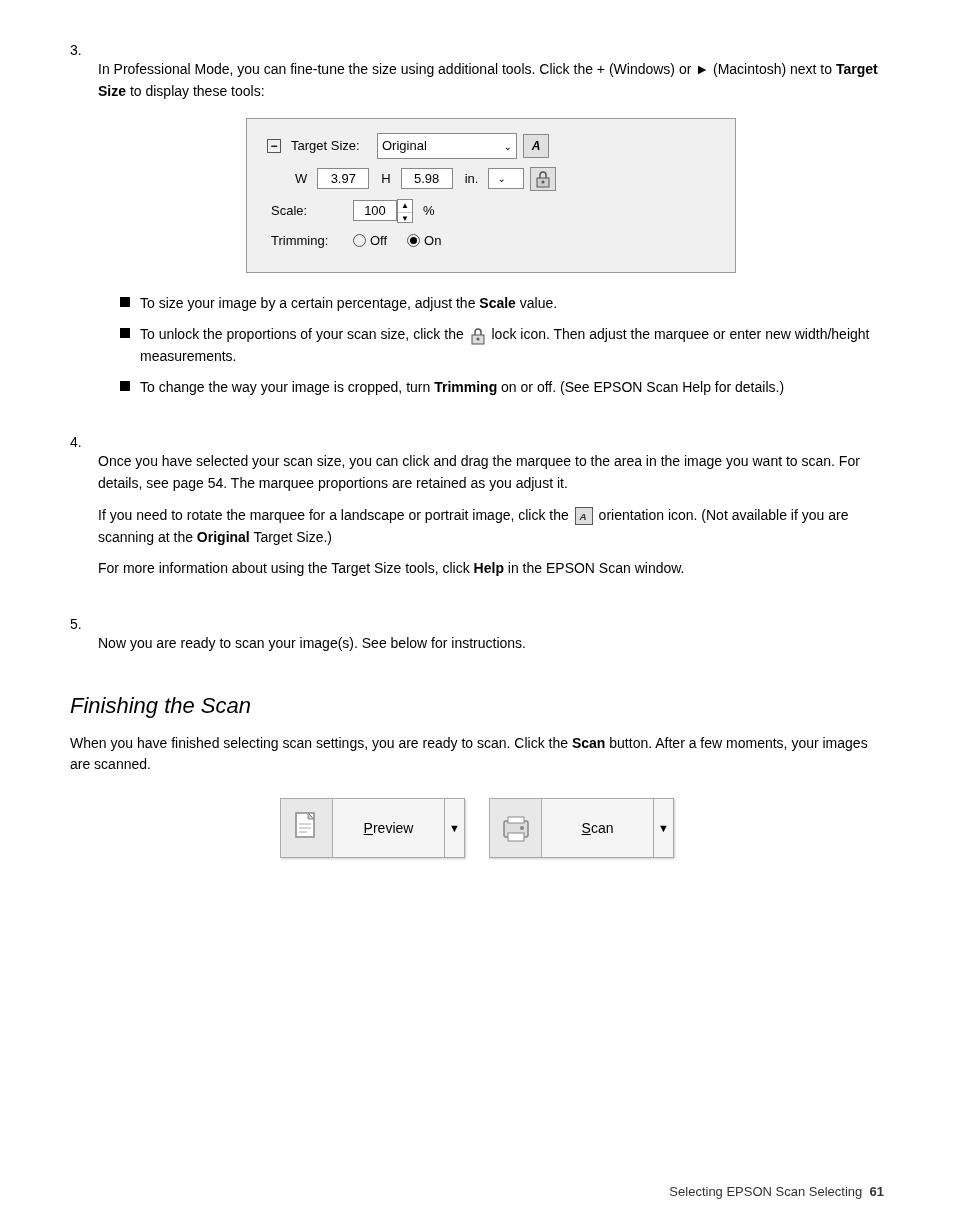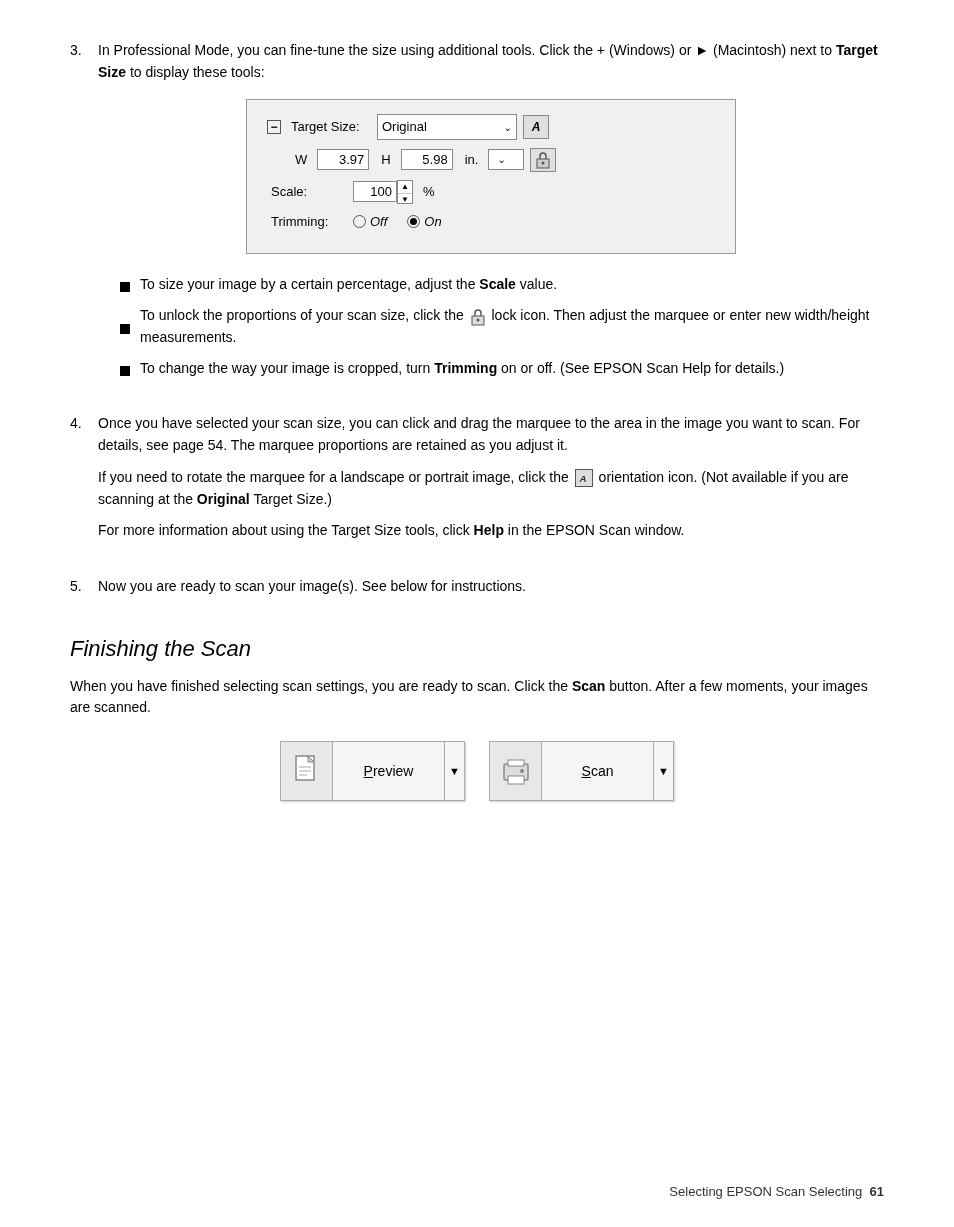--- a/index.html
+++ b/index.html
@@ -19,20 +19,21 @@
       display: flex;
       margin-bottom: 18px;
       line-height: 1.5;
     }
     .step-num {
       min-width: 28px;
       font-size: 14px;
     }
     .step-content {
       flex: 1;
+      margin-top: 19px;
     }
     p { line-height: 1.55; margin-bottom: 10px; }
     .target-size-box {
       border: 1px solid #999;
       background: #f0f0f0;
       padding: 14px 20px;
       margin: 16px auto 20px auto;
       width: 490px;
       font-size: 13px;
     }
@@ -44,21 +45,21 @@
     }
     .ts-label {
       min-width: 80px;
     }
     .ts-input {
       border: 1px solid #888;
       background: #fff;
       padding: 2px 4px;
       font-size: 13px;
       width: 52px;
-      text-align: right;
+      text-align: center;
     }
     .ts-dropdown {
       border: 1px solid #888;
       background: #fff;
       padding: 2px 4px;
       font-size: 13px;
       min-width: 90px;
       display: inline-flex;
       align-items: center;
       justify-content: space-between;
@@ -98,21 +99,20 @@
     .ts-spinner-dn { border-bottom: none; }
     .radio-group {
       display: flex;
       align-items: center;
       gap: 20px;
     }
     .radio-item {
       display: flex;
       align-items: center;
       gap: 4px;
-      font-style: italic;
     }
     .radio-circle {
       width: 13px;
       height: 13px;
       border-radius: 50%;
       border: 1px solid #555;
       display: inline-flex;
       align-items: center;
       justify-content: center;
     }
@@ -122,21 +122,21 @@
       height: 7px;
       border-radius: 50%;
       background: #000;
     }
     .bullet-list {
       list-style: none;
       margin: 8px 0 16px 0;
     }
     .bullet-list li {
       display: flex;
-      align-items: center;
+      align-items: flex-start;
       margin-bottom: 10px;
       line-height: 1.5;
       padding-left: 22px;
     }
     .bullet-square {
       width: 10px;
       height: 10px;
       background: #000;
       min-width: 10px;
       margin-top: 4px;

